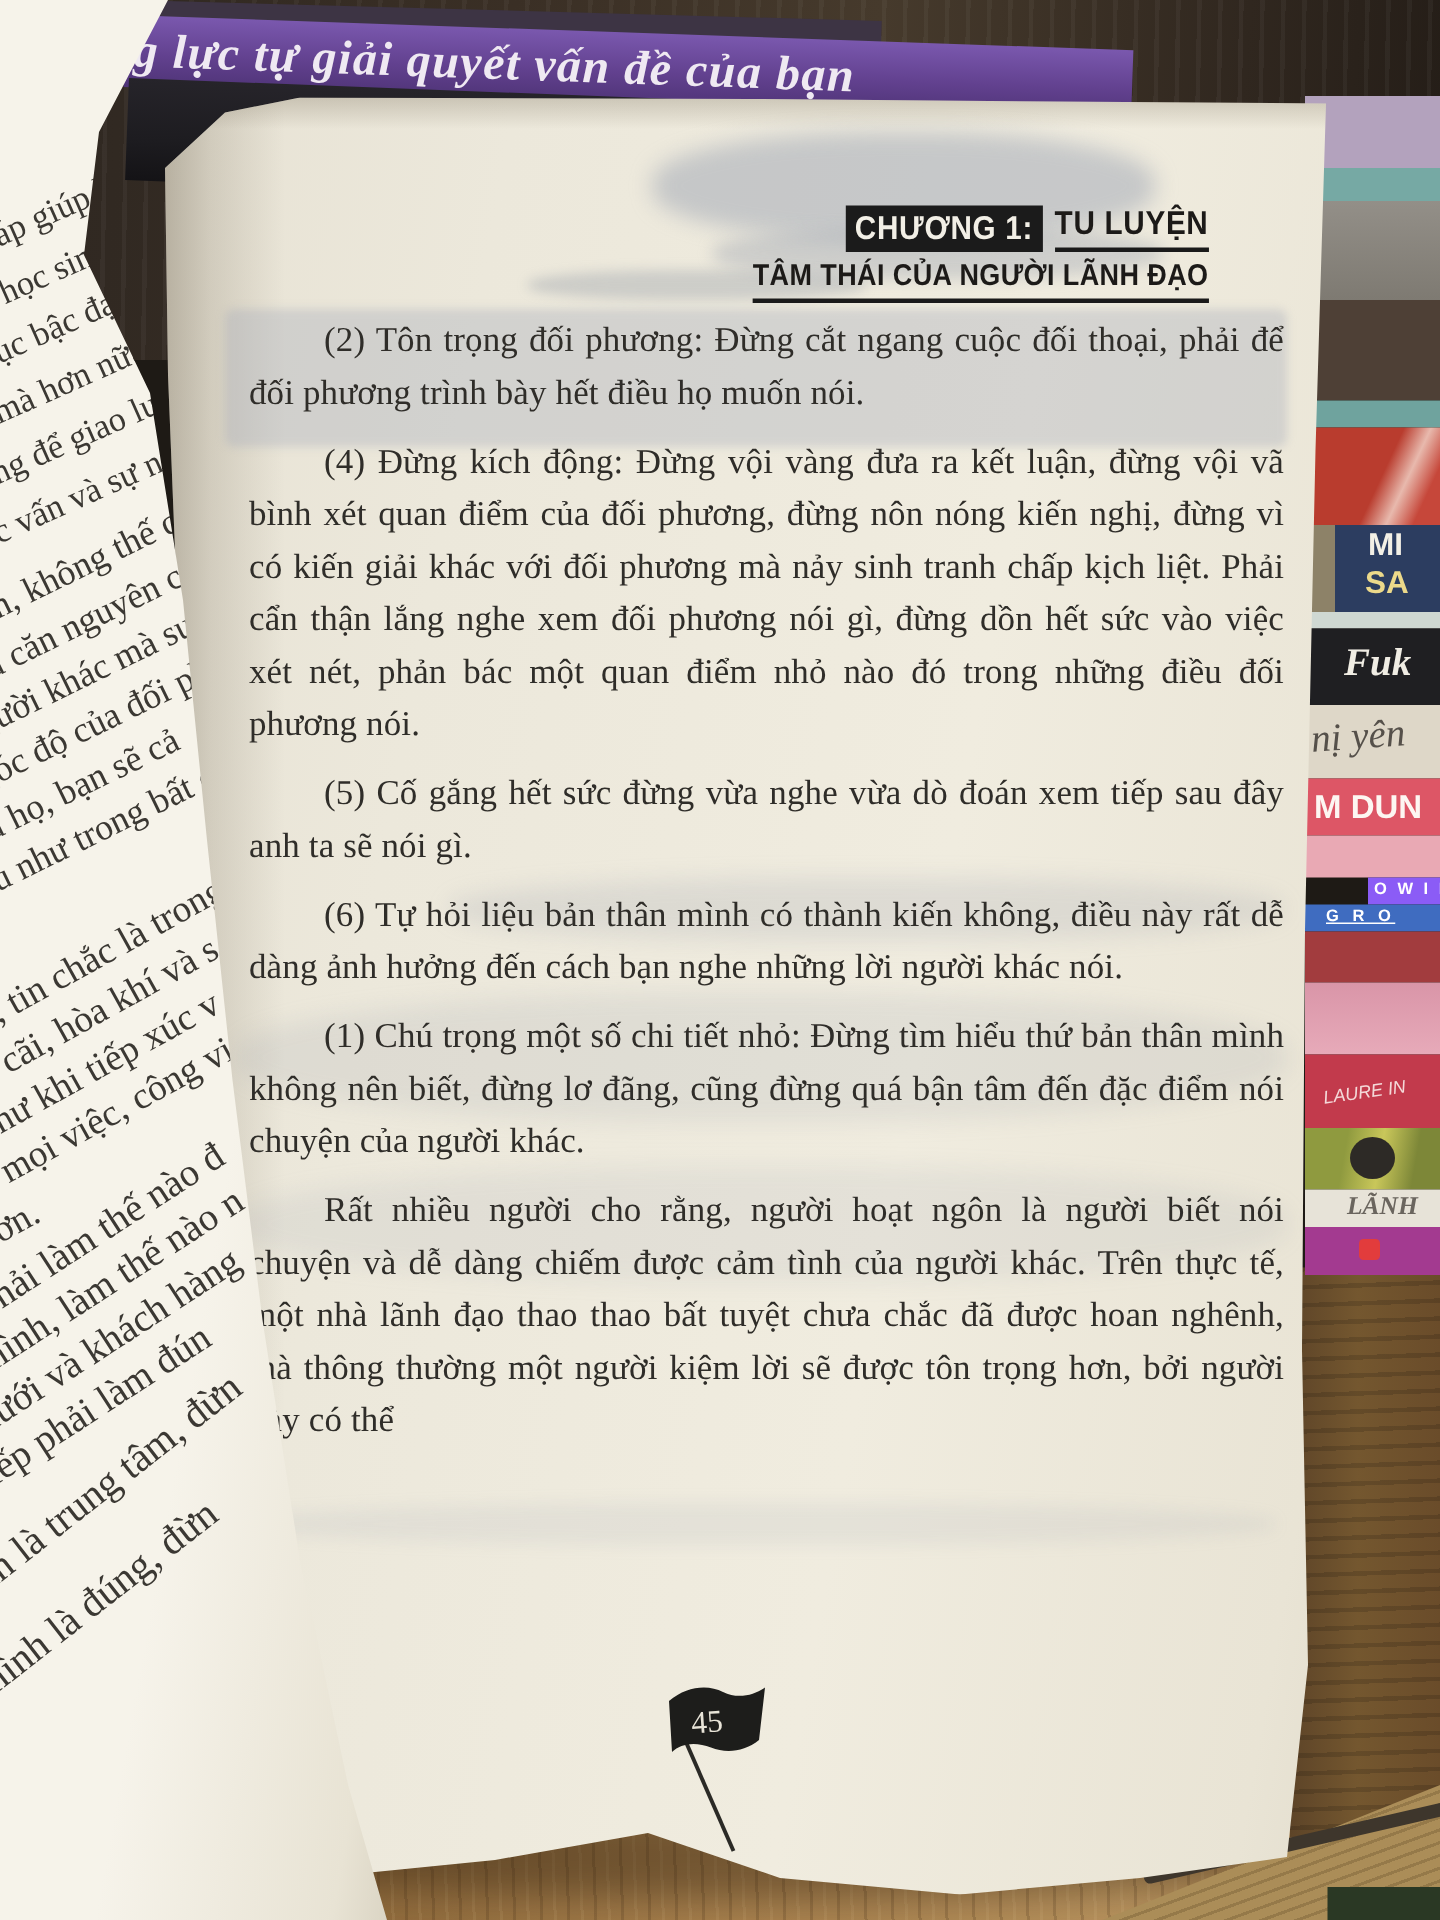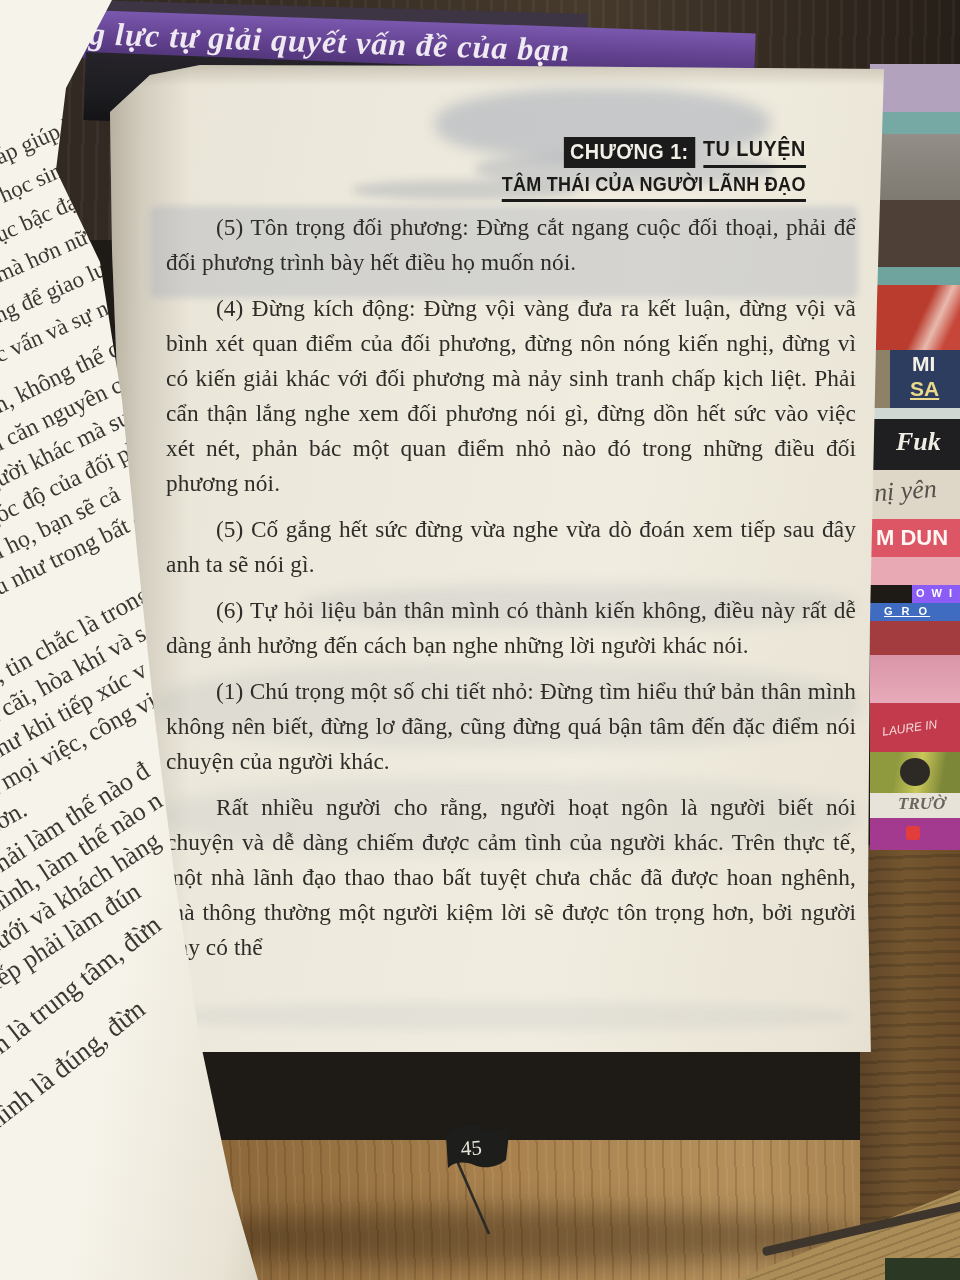--- a/index.html
+++ b/index.html
@@ -36,21 +36,21 @@
     background:repeating-linear-gradient(160deg,rgba(70,50,20,.22) 0 2px,transparent 2px 8px);}
   .seam{left:760px;top:1224px;width:210px;height:9px;background:#3e362c;transform:rotate(-13deg);border-radius:4px;}
   .floor{left:885px;top:1258px;width:75px;height:22px;background:#2a3824;}
 
   
   .right-stack{left:870px;top:64px;width:90px;height:900px;}
   .band{left:0;width:90px;overflow:hidden;}
   .band span{position:absolute;white-space:nowrap;font-family:"Liberation Sans",sans-serif;}
 
   
-  .main-page{left:0;top:0;width:960px;height:1052px;
+  .main-page{left:0;top:0;width:960px;height:1280px;
     clip-path:polygon(110px 112px,150px 75px,200px 65px,500px 66px,750px 68px,884px 69px,
       877px 300px,870px 620px,868px 900px,872px 1110px,858px 1238px,760px 1252px,
       640px 1263px,520px 1252px,432px 1222px,330px 1240px,230px 1250px,163px 1248px,
       135px 900px,122px 500px,112px 250px);
     background:linear-gradient(100deg,#d6d0c0 0%,#e7e2d4 9%,#ece8db 30%,#f0ecdf 62%,#e9e4d5 88%,#ded8c8 100%);}
   .main-page::before{content:"";position:absolute;left:0;top:60px;width:960px;height:26px;
     background:linear-gradient(180deg,rgba(90,78,56,.28),transparent);}
   .gutter-shadow{left:100px;top:60px;width:90px;height:1220px;
     background:linear-gradient(90deg,rgba(70,58,38,.35),rgba(70,58,38,.14) 45%,transparent);}
 
@@ -117,21 +117,21 @@
 
   <div class="right-stack">
     <div class="band" style="top:0;height:48px;background:#b3a2bd;"></div>
     <div class="band" style="top:48px;height:22px;background:#76a9a4;"></div>
     <div class="band" style="top:70px;height:66px;background:linear-gradient(180deg,#938f88,#7e7a72);"></div>
     <div class="band" style="top:136px;height:67px;background:#4e4036;"></div>
     <div class="band" style="top:203px;height:18px;background:#6fa39e;"></div>
     <div class="band" style="top:221px;height:65px;background:linear-gradient(115deg,#b93c2e 55%,#e8b9ad 70%,#c6473a 85%);"></div>
     <div class="band" style="top:286px;height:58px;background:linear-gradient(90deg,#8d8268 22%,#2c3d60 22%);">
       <span style="left:42px;top:2px;color:#f3f0e6;font-weight:700;font-size:21px;">MI</span>
-      <span style="left:40px;top:27px;color:#ecd98a;font-weight:700;font-size:21px;text-decoration:underline;">SA</span>
+      <span style="left:40px;top:27px;color:#ecd98a;font-weight:700;font-size:21px;">SA</span>
     </div>
     <div class="band" style="top:344px;height:11px;background:#cfd8d2;"></div>
     <div class="band" style="top:355px;height:51px;background:#1f1f22;">
       <span style="left:26px;top:8px;color:#f0ede4;font:italic 700 26px 'Liberation Serif',serif;">Fuk</span>
     </div>
     <div class="band" style="top:406px;height:49px;background:#ded7c8;">
       <span style="left:4px;top:6px;color:#55504a;font:italic 26px 'Liberation Serif',serif;transform:rotate(-4deg);">nị yên</span>
     </div>
     <div class="band" style="top:455px;height:38px;background:#dd5666;">
       <span style="left:6px;top:6px;color:#fdf6f2;font-weight:700;font-size:22px;">M DUN</span>
@@ -145,21 +145,21 @@
     </div>
     <div class="band" style="top:557px;height:34px;background:#a23c3e;"></div>
     <div class="band" style="top:591px;height:48px;background:linear-gradient(180deg,#d995a8,#e7aab9);"></div>
     <div class="band" style="top:639px;height:49px;background:#c23a4c;">
       <span style="left:12px;top:18px;color:#f4d9d9;font-size:12px;font-style:italic;transform:rotate(-8deg);">LAURE IN</span>
     </div>
     <div class="band" style="top:688px;height:41px;background:linear-gradient(100deg,#8f9a3f 30%,#c9c75a 55%,#7d8738 80%);">
       <span style="left:30px;top:6px;width:30px;height:28px;background:#2d2a26;border-radius:50%;"></span>
     </div>
     <div class="band" style="top:729px;height:25px;background:#e7e3d8;">
-      <span style="left:28px;top:1px;color:#6a655e;font:italic 700 17px 'Liberation Serif',serif;">TRƯỜ</span>
+      <span style="left:28px;top:1px;color:#6a655e;font:italic 700 17px 'Liberation Serif',serif;">LÃNH</span>
     </div>
     <div class="band" style="top:754px;height:32px;background:#a33a90;">
       <span style="left:36px;top:8px;width:14px;height:14px;background:#e23c3c;border-radius:3px;"></span>
     </div>
   </div>
 
   <div class="main-page">
     <div class="gutter-shadow"></div>
 
     <div class="ghost g1"></div>
@@ -173,21 +173,21 @@
 
     <div class="header">
       <div class="h-line1">
         <span class="badge">CHƯƠNG 1:</span>
         <span class="h-title">TU LUYỆN</span>
       </div>
       <div class="h-line2">TÂM THÁI CỦA NGƯỜI LÃNH ĐẠO</div>
     </div>
 
     <div class="body-text">
-      <p>(5) Tôn trọng đối phương: Đừng cắt ngang cuộc đối thoại, phải để đối phương trình bày hết điều họ muốn nói.</p>
+      <p>(2) Tôn trọng đối phương: Đừng cắt ngang cuộc đối thoại, phải để đối phương trình bày hết điều họ muốn nói.</p>
       <p>(4) Đừng kích động: Đừng vội vàng đưa ra kết luận, đừng vội vã bình xét quan điểm của đối phương, đừng nôn nóng kiến nghị, đừng vì có kiến giải khác với đối phương mà nảy sinh tranh chấp kịch liệt. Phải cẩn thận lắng nghe xem đối phương nói gì, đừng dồn hết sức vào việc xét nét, phản bác một quan điểm nhỏ nào đó trong những điều đối phương nói.</p>
       <p>(5) Cố gắng hết sức đừng vừa nghe vừa dò đoán xem tiếp sau đây anh ta sẽ nói gì.</p>
       <p>(6) Tự hỏi liệu bản thân mình có thành kiến không, điều này rất dễ dàng ảnh hưởng đến cách bạn nghe những lời người khác nói.</p>
       <p>(1) Chú trọng một số chi tiết nhỏ: Đừng tìm hiểu thứ bản thân mình không nên biết, đừng lơ đãng, cũng đừng quá bận tâm đến đặc điểm nói chuyện của người khác.</p>
       <p>Rất nhiều người cho rằng, người hoạt ngôn là người biết nói chuyện và dễ dàng chiếm được cảm tình của người khác. Trên thực tế, một nhà lãnh đạo thao thao bất tuyệt chưa chắc đã được hoan nghênh, mà thông thường một người kiệm lời sẽ được tôn trọng hơn, bởi người này có thể</p>
     </div>
 
     <svg class="flag" viewBox="0 0 80 118">
       <line x1="8" y1="18" x2="49" y2="112" stroke="#2b2a26" stroke-width="2.6"></line>
       <path d="M6,12 C18,2 32,1 42,6 C52,11 63,8 70,3 L66,38 C56,46 44,47 34,43 C24,39 14,40 8,46 Z" fill="#1d1d1b"></path>

